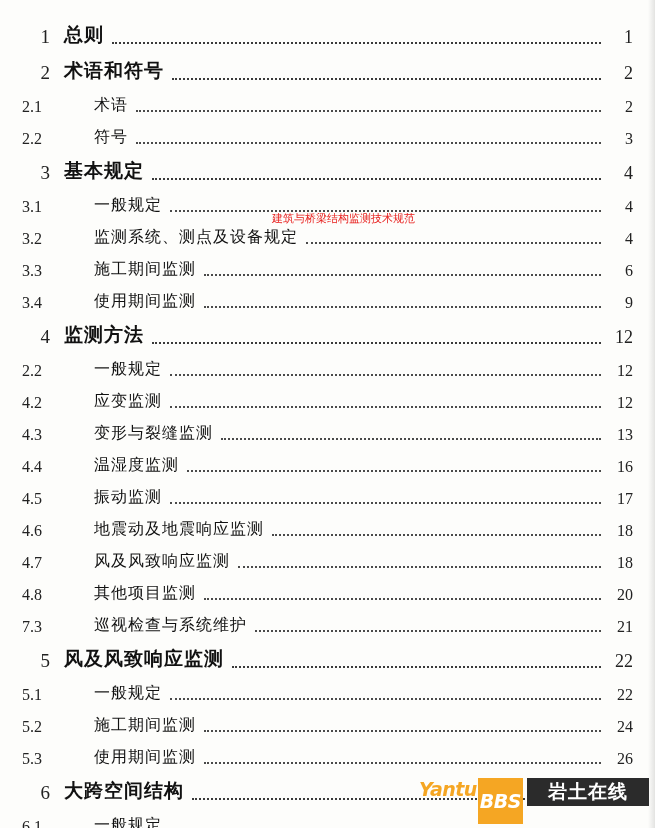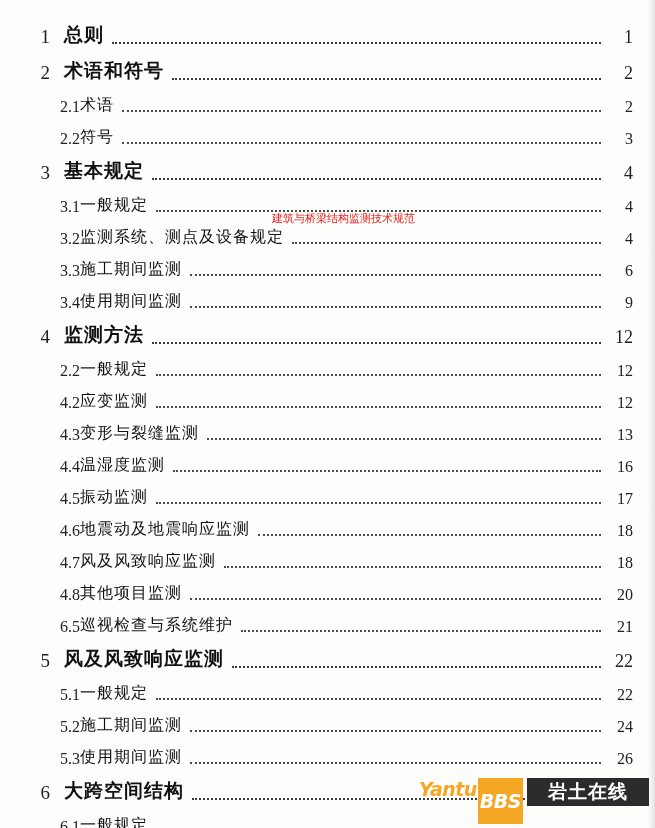--- a/index.html
+++ b/index.html
@@ -56,28 +56,28 @@
     letter-spacing: 1px;
     color: #111;
   }
   
   .lvl2 {
     height: 32px;
     font-size: 17px;
   }
   .lvl2 .num {
     width: 58px;
-    text-align: right;
+    text-align: left;
     flex: 0 0 auto;
     font-family: "Liberation Serif", serif;
     font-size: 16px;
     color: #222;
   }
   .lvl2 .title {
-    margin-left: 0;
+    margin-left: 14px;
     flex: 0 0 auto;
     font-family: "DejaVu Sans", sans-serif;
     font-size: 16px;
     font-weight: 500;
     letter-spacing: 1px;
     color: #111;
   }
   .dots {
     flex: 1 1 auto;
     margin: 0 6px 4px 8px;
@@ -267,21 +267,21 @@
         <span class="dots"></span>
         <span class="page-no">18</span>
       </div>
       <div class="toc-row lvl2">
         <span class="num">4.8</span>
         <span class="title">其他项目监测</span>
         <span class="dots"></span>
         <span class="page-no">20</span>
       </div>
       <div class="toc-row lvl2">
-        <span class="num">6.5</span>
+        <span class="num">7.3</span>
         <span class="title">巡视检查与系统维护</span>
         <span class="dots"></span>
         <span class="page-no">21</span>
       </div>
       <div class="toc-row lvl1">
         <span class="num">5</span>
         <span class="title">风及风致响应监测</span>
         <span class="dots"></span>
         <span class="page-no">22</span>
       </div>

